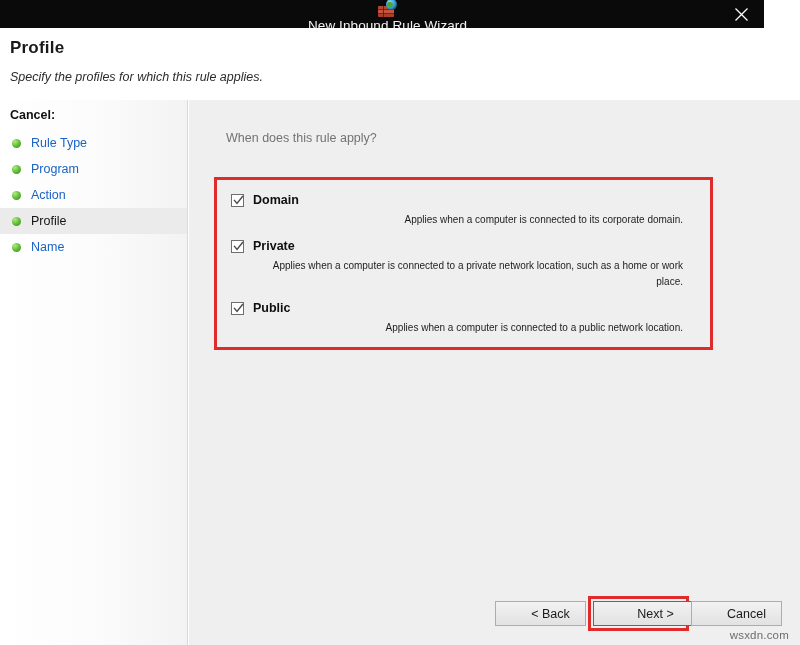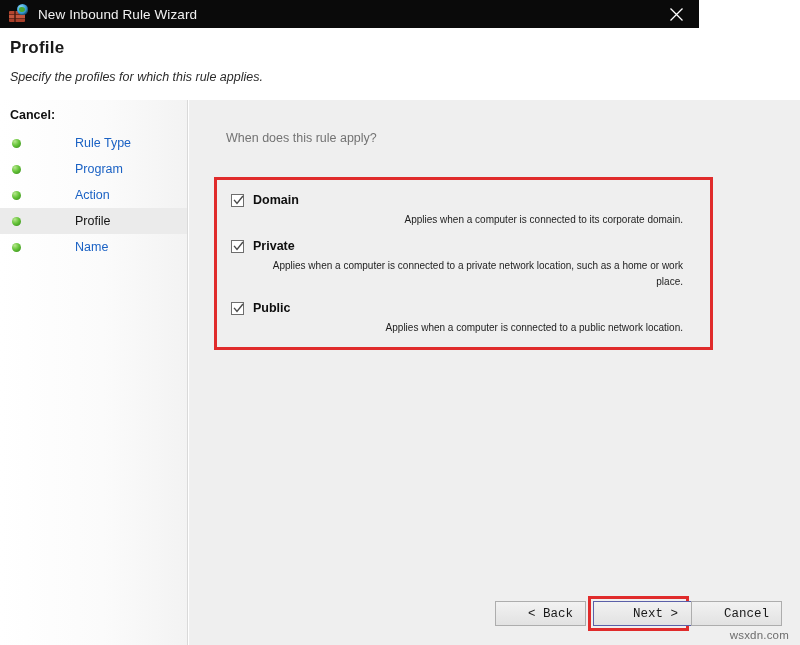--- a/index.html
+++ b/index.html
@@ -20,24 +20,25 @@
     width: 800px;
     height: 645px;
     background: #ffffff;
     box-sizing: border-box;
   }
 
   
   .titlebar {
     position: absolute;
     left: 0; top: 0;
-    width: 699px; height: 28px;
+    width: 764px; height: 28px;
     background: #0a0a0a;
     display: flex;
     align-items: center;
+    flex-direction: column;
   }
   .title-icon {
     width: 18px; height: 18px;
     margin-left: 9px;
     position: relative;
     flex: 0 0 auto;
   }
   .title-icon .wall {
     position: absolute;
     left: 0; bottom: 1px;
@@ -141,21 +142,20 @@
     left: 0; top: 30px;
     width: 187px;
   }
   .step-row {
     position: relative;
     height: 26px;
     display: flex;
     align-items: center;
     padding-left: 12px;
     box-sizing: border-box;
-    gap: 44px;
   }
   .step-row.active {
     background: #ebebeb;
   }
   .step-bullet {
     width: 9px; height: 9px;
     border-radius: 50%;
     background: radial-gradient(circle at 32% 28%, #b6e68c 0%, #66c43a 45%, #2f8412 100%);
     flex: 0 0 auto;
     margin-right: 10px;
@@ -239,21 +239,21 @@
     position: absolute;
     height: 25px;
     background: linear-gradient(to bottom, #f2f2f2 0%, #eaeaea 50%, #e2e2e2 100%);
     border: 1px solid #adadad;
     box-sizing: border-box;
     font-size: 12.5px;
     color: #1a1a1a;
     display: flex;
     align-items: center;
     justify-content: center;
-    font-family: Liberation Mono, monospace;
+    font-family: Liberation Sans, sans-serif;
     padding-left: 20px;
   }
   .btn-back  { left: 306px; top: 501px; width: 91px; }
   .btn-next  { left: 404px; top: 501px; width: 105px; border: 1px solid #5b60a8; }
   .btn-cancel{ left: 502px; top: 501px; width: 91px; }
 
   .next-highlight {
     position: absolute;
     left: 399px; top: 496px;
     width: 101px; height: 35px;

